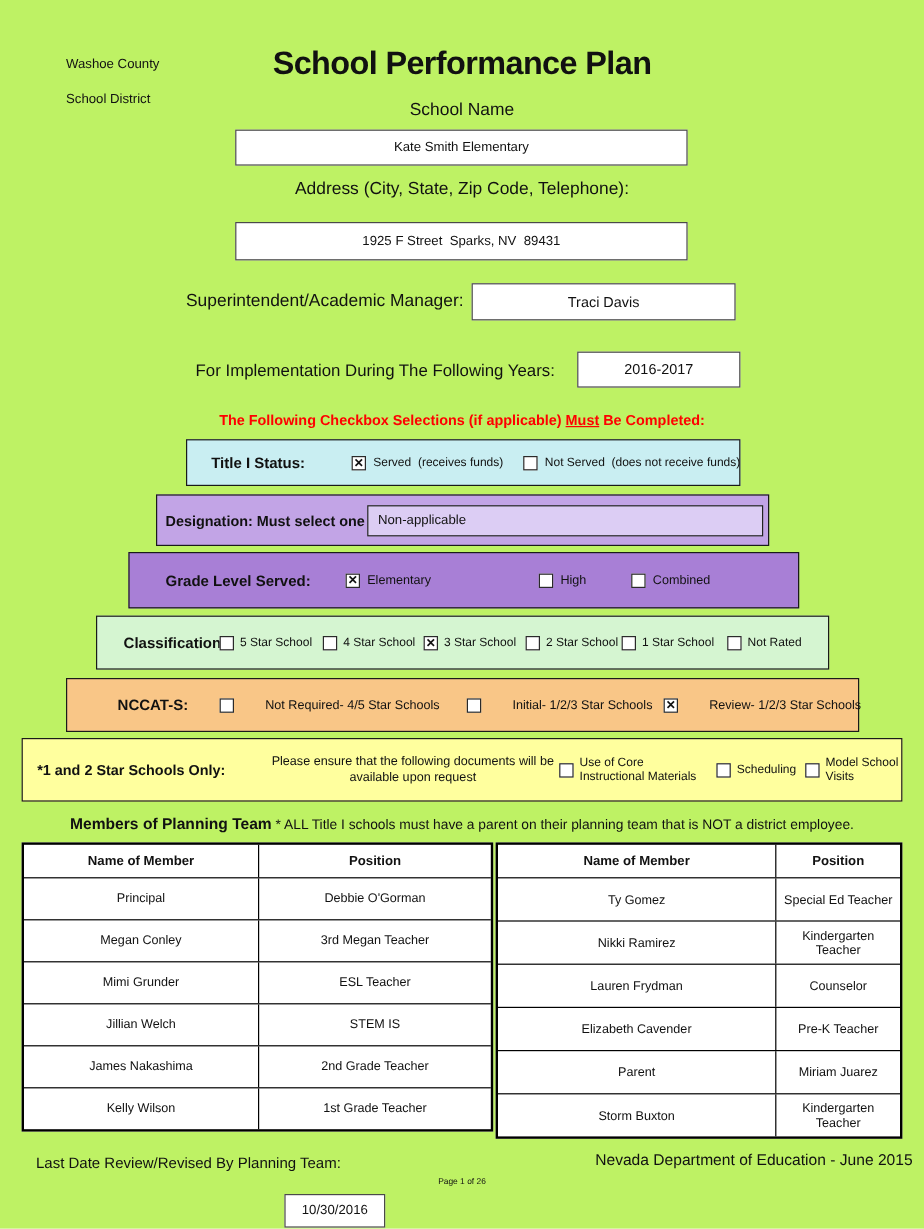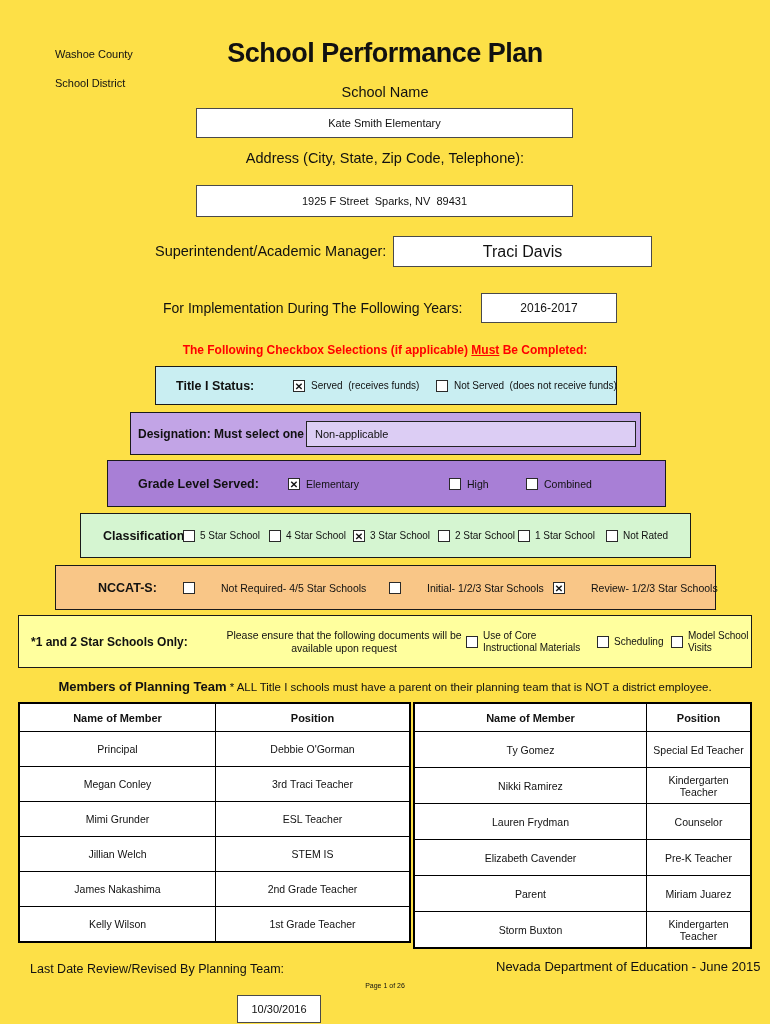--- a/index.html
+++ b/index.html
@@ -1,34 +1,34 @@
 <!DOCTYPE html>
 <html><head>
 <meta charset="utf-8">
 <style>
   * { margin:0; padding:0; box-sizing:border-box; }
   html,body { background:#ffffff; }
   .page {
-    position:relative; width:770px; height:1024px; background:#fde047;
+    position:relative; width:770px; height:1024px; background:#bef264;
     font-family:"Liberation Sans", sans-serif; color:#111; overflow:hidden;
   }
 
   
   .district { position:absolute; left:55px; top:48px; font-size:11px; }
   .district div { margin-bottom:17px; }
   .page-title { position:absolute; left:0; right:0; top:38px; text-align:center;
     font-size:27px; font-weight:bold; letter-spacing:-0.5px; }
   .lbl-center { position:absolute; left:0; right:0; text-align:center; font-size:14.5px; }
   .lbl-left { position:absolute; font-size:14.5px; white-space:pre; }
 
   .field { position:absolute; border:1px solid #4a4a4a; background:#fff;
     display:flex; align-items:center; justify-content:center; font-size:11px; white-space:pre; }
   .f-school  { left:196px; top:108px; width:377px; height:30px; }
   .f-address { left:196px; top:185px; width:377px; height:32px; }
-  .f-super   { left:393px; top:236px; width:259px; height:31px; font-size:16px; }
+  .f-super   { left:393px; top:236px; width:220px; height:31px; font-size:12px; }
   .f-years   { left:481px; top:293px; width:136px; height:30px; font-size:12px; }
   .f-date    { left:237px; top:955px; width:84px;  height:28px;margin-top:40px; }
 
   .l-school { top:84px; }
   .l-address { top:150px; }
   .l-super { left:155px; top:243px; }
   .l-years { left:163px; top:300px; font-size:14px; }
 
   .notice { position:absolute; left:0; right:0; top:343px; text-align:center;
     font-weight:bold; font-size:12px; color:#ff0000; }
@@ -235,21 +235,21 @@
     <div class="trow thead">
       <div class="tcell">Name of Member</div>
       <div class="tcell">Position</div>
     </div>
     <div class="trow">
       <div class="tcell">Principal</div>
       <div class="tcell">Debbie O'Gorman</div>
     </div>
     <div class="trow">
       <div class="tcell">Megan Conley</div>
-      <div class="tcell">3rd Traci Teacher</div>
+      <div class="tcell">3rd Megan Teacher</div>
     </div>
     <div class="trow">
       <div class="tcell">Mimi Grunder</div>
       <div class="tcell">ESL Teacher</div>
     </div>
     <div class="trow">
       <div class="tcell">Jillian Welch</div>
       <div class="tcell">STEM IS</div>
     </div>
     <div class="trow">

